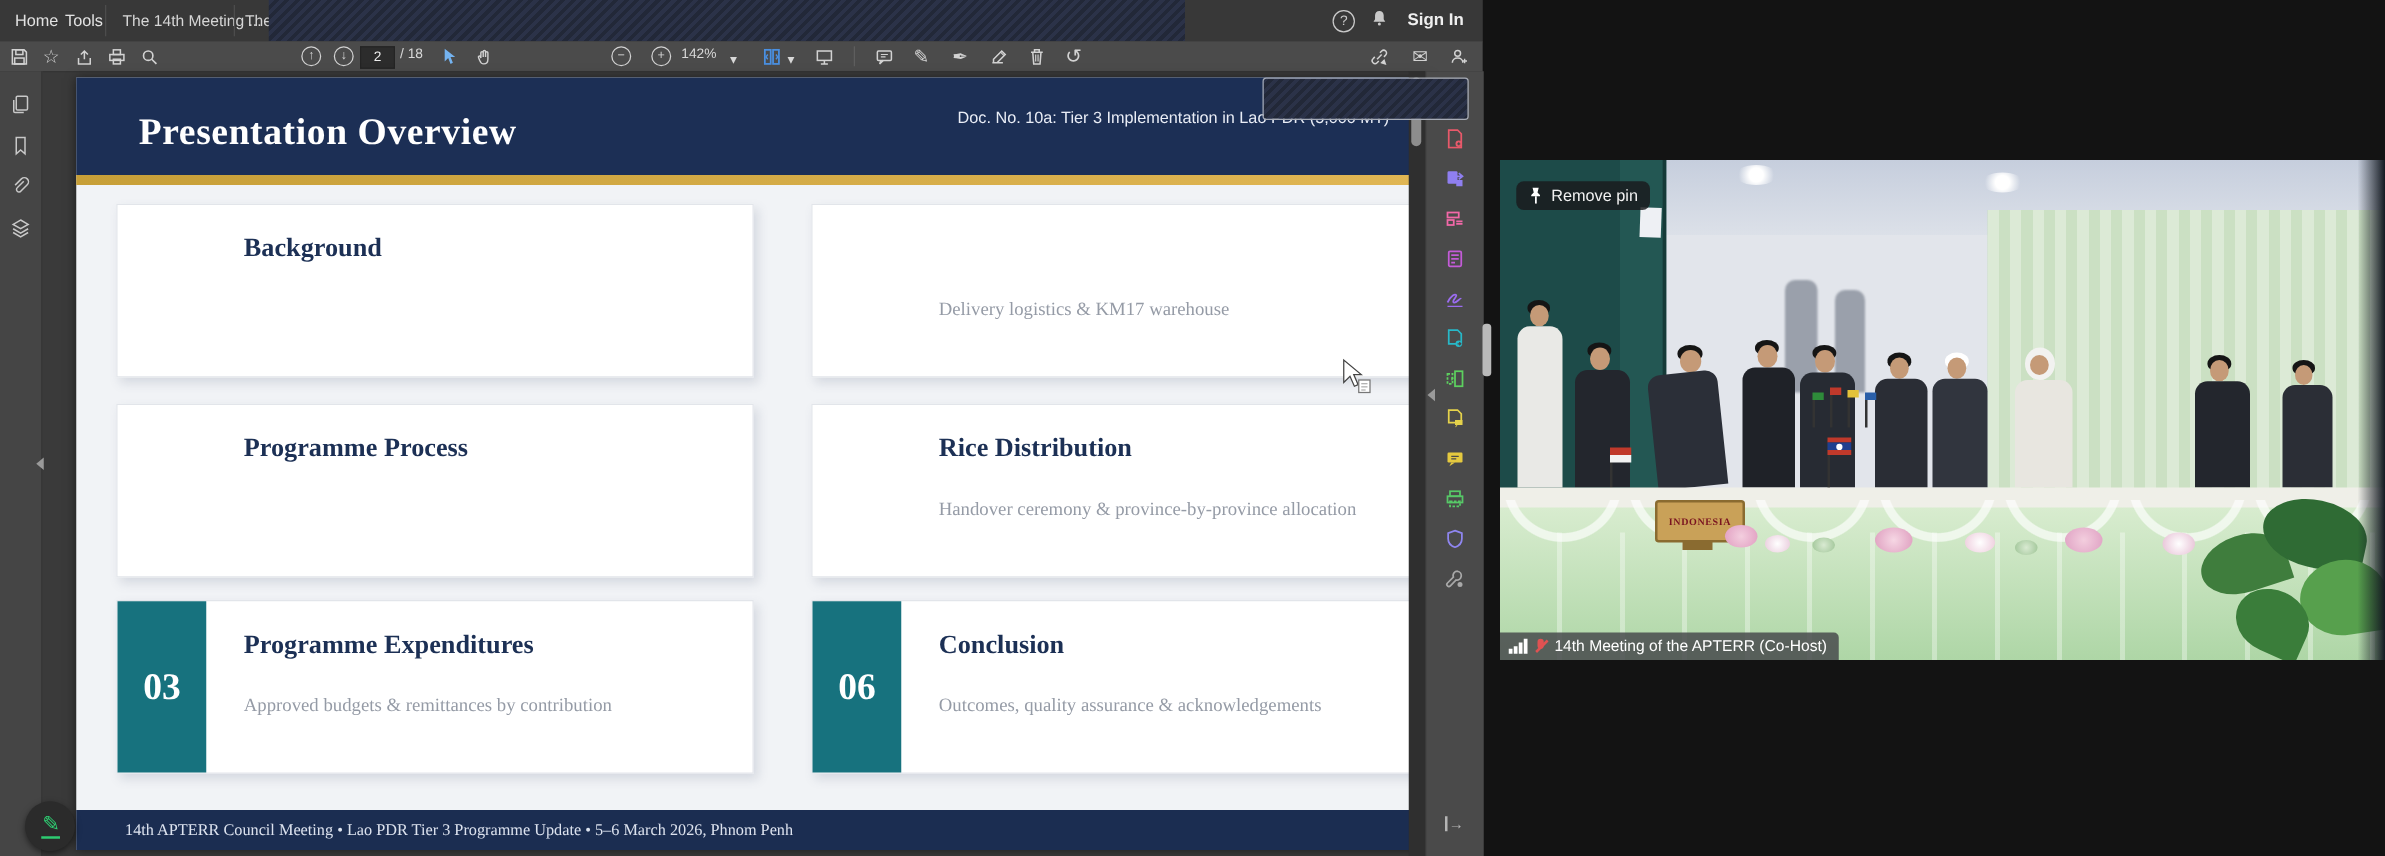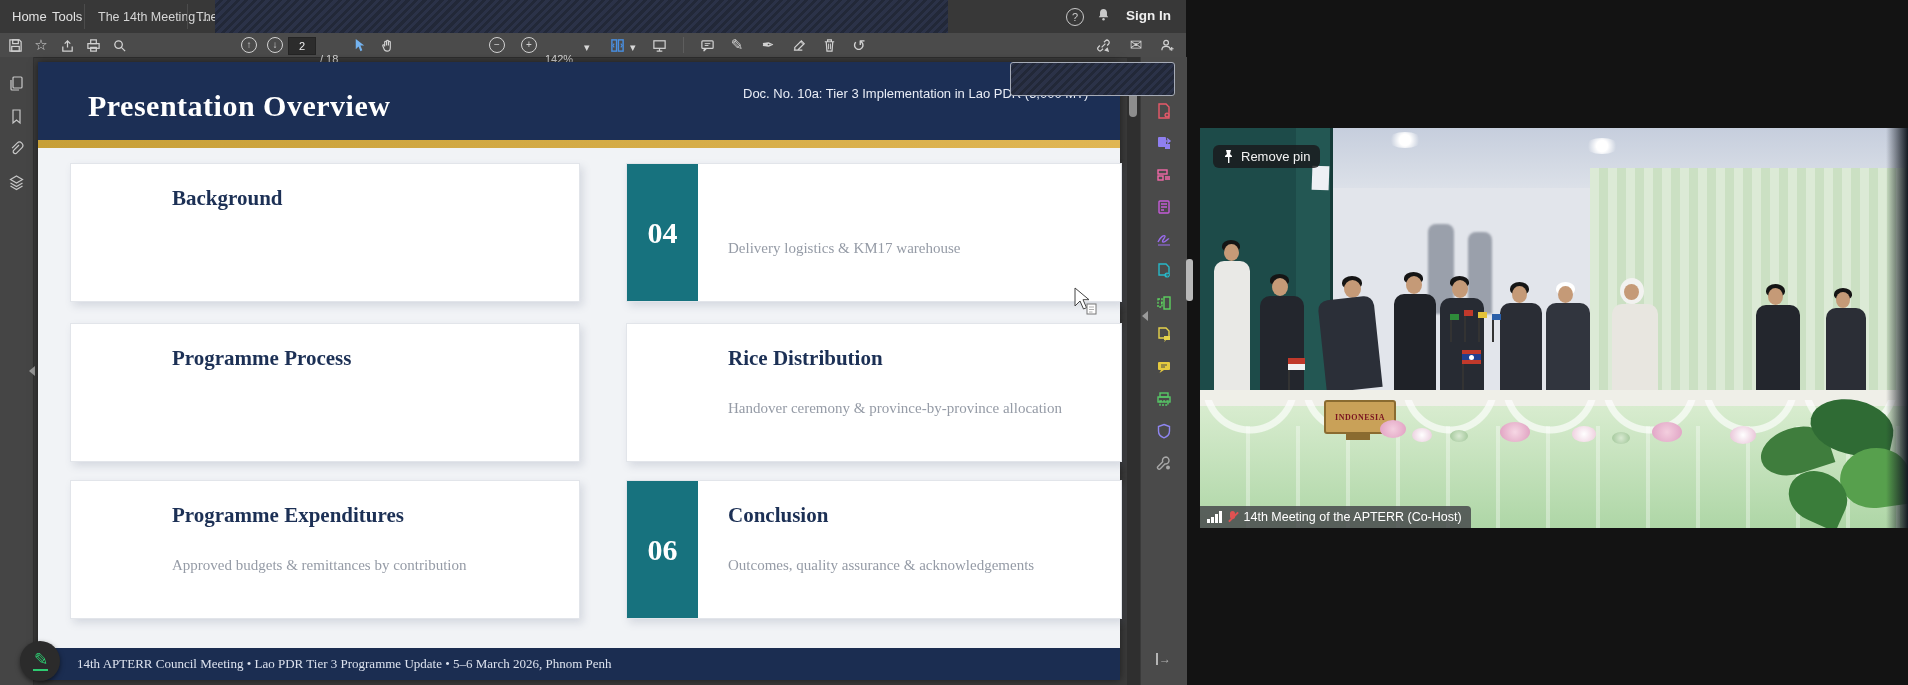--- a/index.html
+++ b/index.html
@@ -19,29 +19,29 @@
   .help-circle{width:16px;height:16px;border:1.5px solid #c9c9c9;border-radius:50%;
                font-size:11px;display:flex;align-items:center;justify-content:center;color:#c9c9c9}
   .signin{font-size:13.5px;font-weight:bold;color:#efefef}
   
   .toolbar{position:absolute;left:0;top:33px;width:1186px;height:24px;background:#4b4b4b;border-bottom:1px solid #2e2e2e}
   .tico{position:absolute;top:3px;width:18px;height:18px;display:flex;align-items:center;justify-content:center;color:#d2d2d2}
   .tico svg{width:15px;height:15px}
   .circle-btn{border:1.3px solid #d2d2d2;border-radius:50%;width:14px;height:14px;font-size:10px;line-height:13px;text-align:center}
   .pagebox{position:absolute;left:288px;top:4px;width:26px;height:16px;background:#2c2c2c;border:1px solid #242424;
            color:#eee;font-size:11px;text-align:center;padding:0}
-  .toolbar .txt{position:absolute;top:20px;font-size:11px;color:#d8d8d8}
+  .toolbar .txt{position:absolute;top:4px;font-size:11px;color:#d8d8d8}
   .caret{font-size:9px;color:#c8c8c8}
   .tool-sep{position:absolute;left:683px;top:4px;width:1px;height:16px;background:#5e5e5e}
   
   .leftrail{position:absolute;left:0;top:57px;width:33px;height:628px;background:#454545;border-right:1px solid #333}
   .railico{position:absolute;left:8px;width:17px;height:17px;color:#c8c8c8}
   .railico svg{width:17px;height:17px}
   
-  .page{position:absolute;left:38px;top:62px;width:1082px;height:618px;background:#f1f3f6;box-shadow:0 0 8px rgba(0,0,0,.5)}
+  .page{position:absolute;left:61px;top:62px;width:1082px;height:618px;background:#f1f3f6;box-shadow:0 0 8px rgba(0,0,0,.5)}
   .slide-header{position:absolute;left:0;top:0;width:1082px;height:78px;background:#1c2f55}
   .slide-title{position:absolute;left:50px;top:27px;font-family:"Liberation Serif",serif;font-weight:bold;
                font-size:30px;color:#ffffff;letter-spacing:.5px}
   .doc-ref{position:absolute;left:705px;top:24px;font-size:13px;color:#e9edf6}
   .gold-bar{position:absolute;left:0;top:78px;width:1082px;height:8px;background:linear-gradient(90deg,#c79f38,#e0b654)}
   .card{position:absolute;height:137px;background:#ffffff;border:1px solid #e2e5ea;box-shadow:3px 4px 8px rgba(90,100,125,.18)}
   .card .num{position:absolute;left:0;top:0;width:71px;height:137px;background:#17727e;color:#fff;
              font-family:"Liberation Serif",serif;font-weight:bold;font-size:30px;
              display:flex;align-items:center;justify-content:center}
   .card .ct{position:absolute;left:101px;top:22px;font-family:"Liberation Serif",serif;font-weight:bold;
@@ -282,25 +282,25 @@
     </div>
     <div class="gold-bar"></div>
 
     <div class="card c-col1 c-r1">
       <div class="ct">Background</div>
     </div>
     <div class="card c-col1 c-r2">
       <div class="ct">Programme Process</div>
     </div>
     <div class="card c-col1 c-r3">
+      <div class="num">03</div>
       <div class="ct">Programme Expenditures</div>
       <div class="cd">Approved budgets &amp; remittances by contribution</div>
     </div>
     <div class="card c-col2 c-r1">
-      <div class="num">04</div>
       <div class="cd">Delivery logistics &amp; KM17 warehouse</div>
     </div>
     <div class="card c-col2 c-r2">
       <div class="ct">Rice Distribution</div>
       <div class="cd">Handover ceremony &amp; province-by-province allocation</div>
     </div>
     <div class="card c-col2 c-r3">
       <div class="num">06</div>
       <div class="ct">Conclusion</div>
       <div class="cd">Outcomes, quality assurance &amp; acknowledgements</div>

